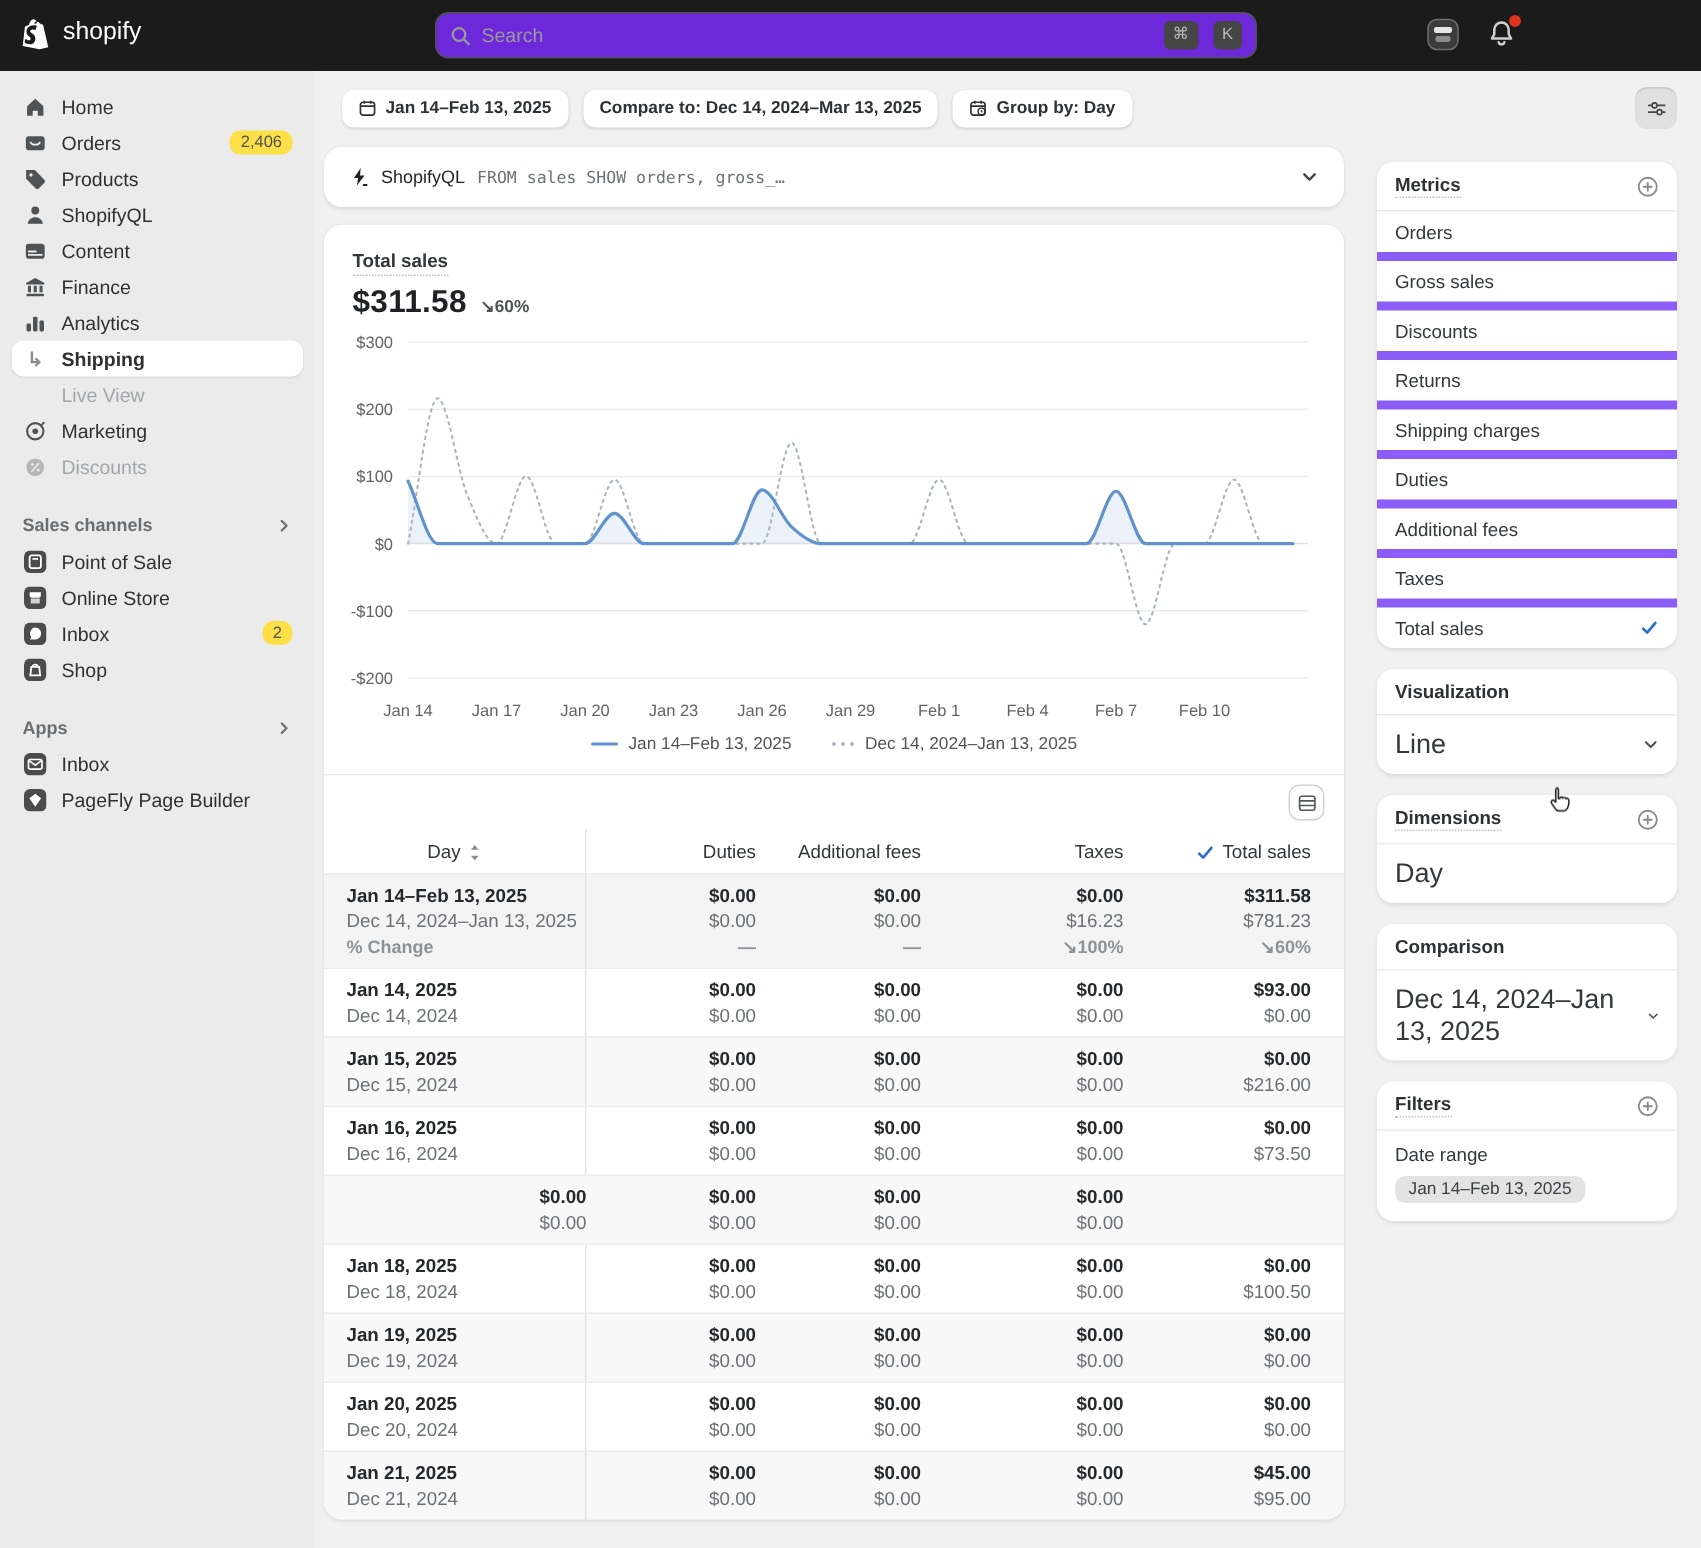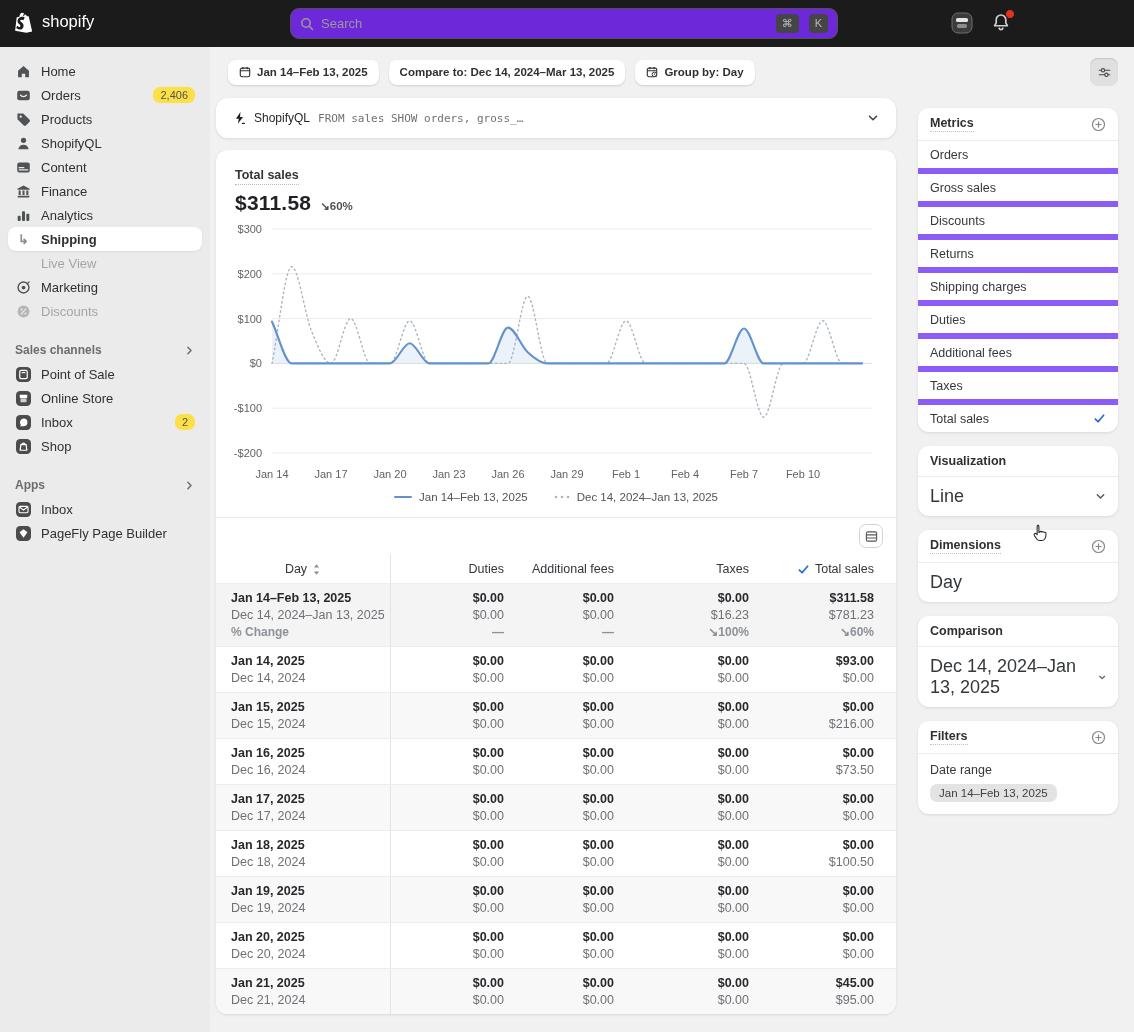--- a/index.html
+++ b/index.html
@@ -574,24 +574,20 @@
               <div class="cell c">
         <span class="ln0">$0.00</span>
         <span class="ln1">$0.00</span>
               </div>
               <div class="cell c">
         <span class="ln0">$0.00</span>
         <span class="ln1">$73.50</span>
               </div>
             </div>
             <div class="trow alt">
-              <div class="cell c0">
-        <span class="ln0">Jan 17, 2025</span>
-        <span class="ln1">Dec 17, 2024</span>
-              </div>
               <div class="cell c">
         <span class="ln0">$0.00</span>
         <span class="ln1">$0.00</span>
               </div>
               <div class="cell c">
         <span class="ln0">$0.00</span>
         <span class="ln1">$0.00</span>
               </div>
               <div class="cell c">
         <span class="ln0">$0.00</span>

